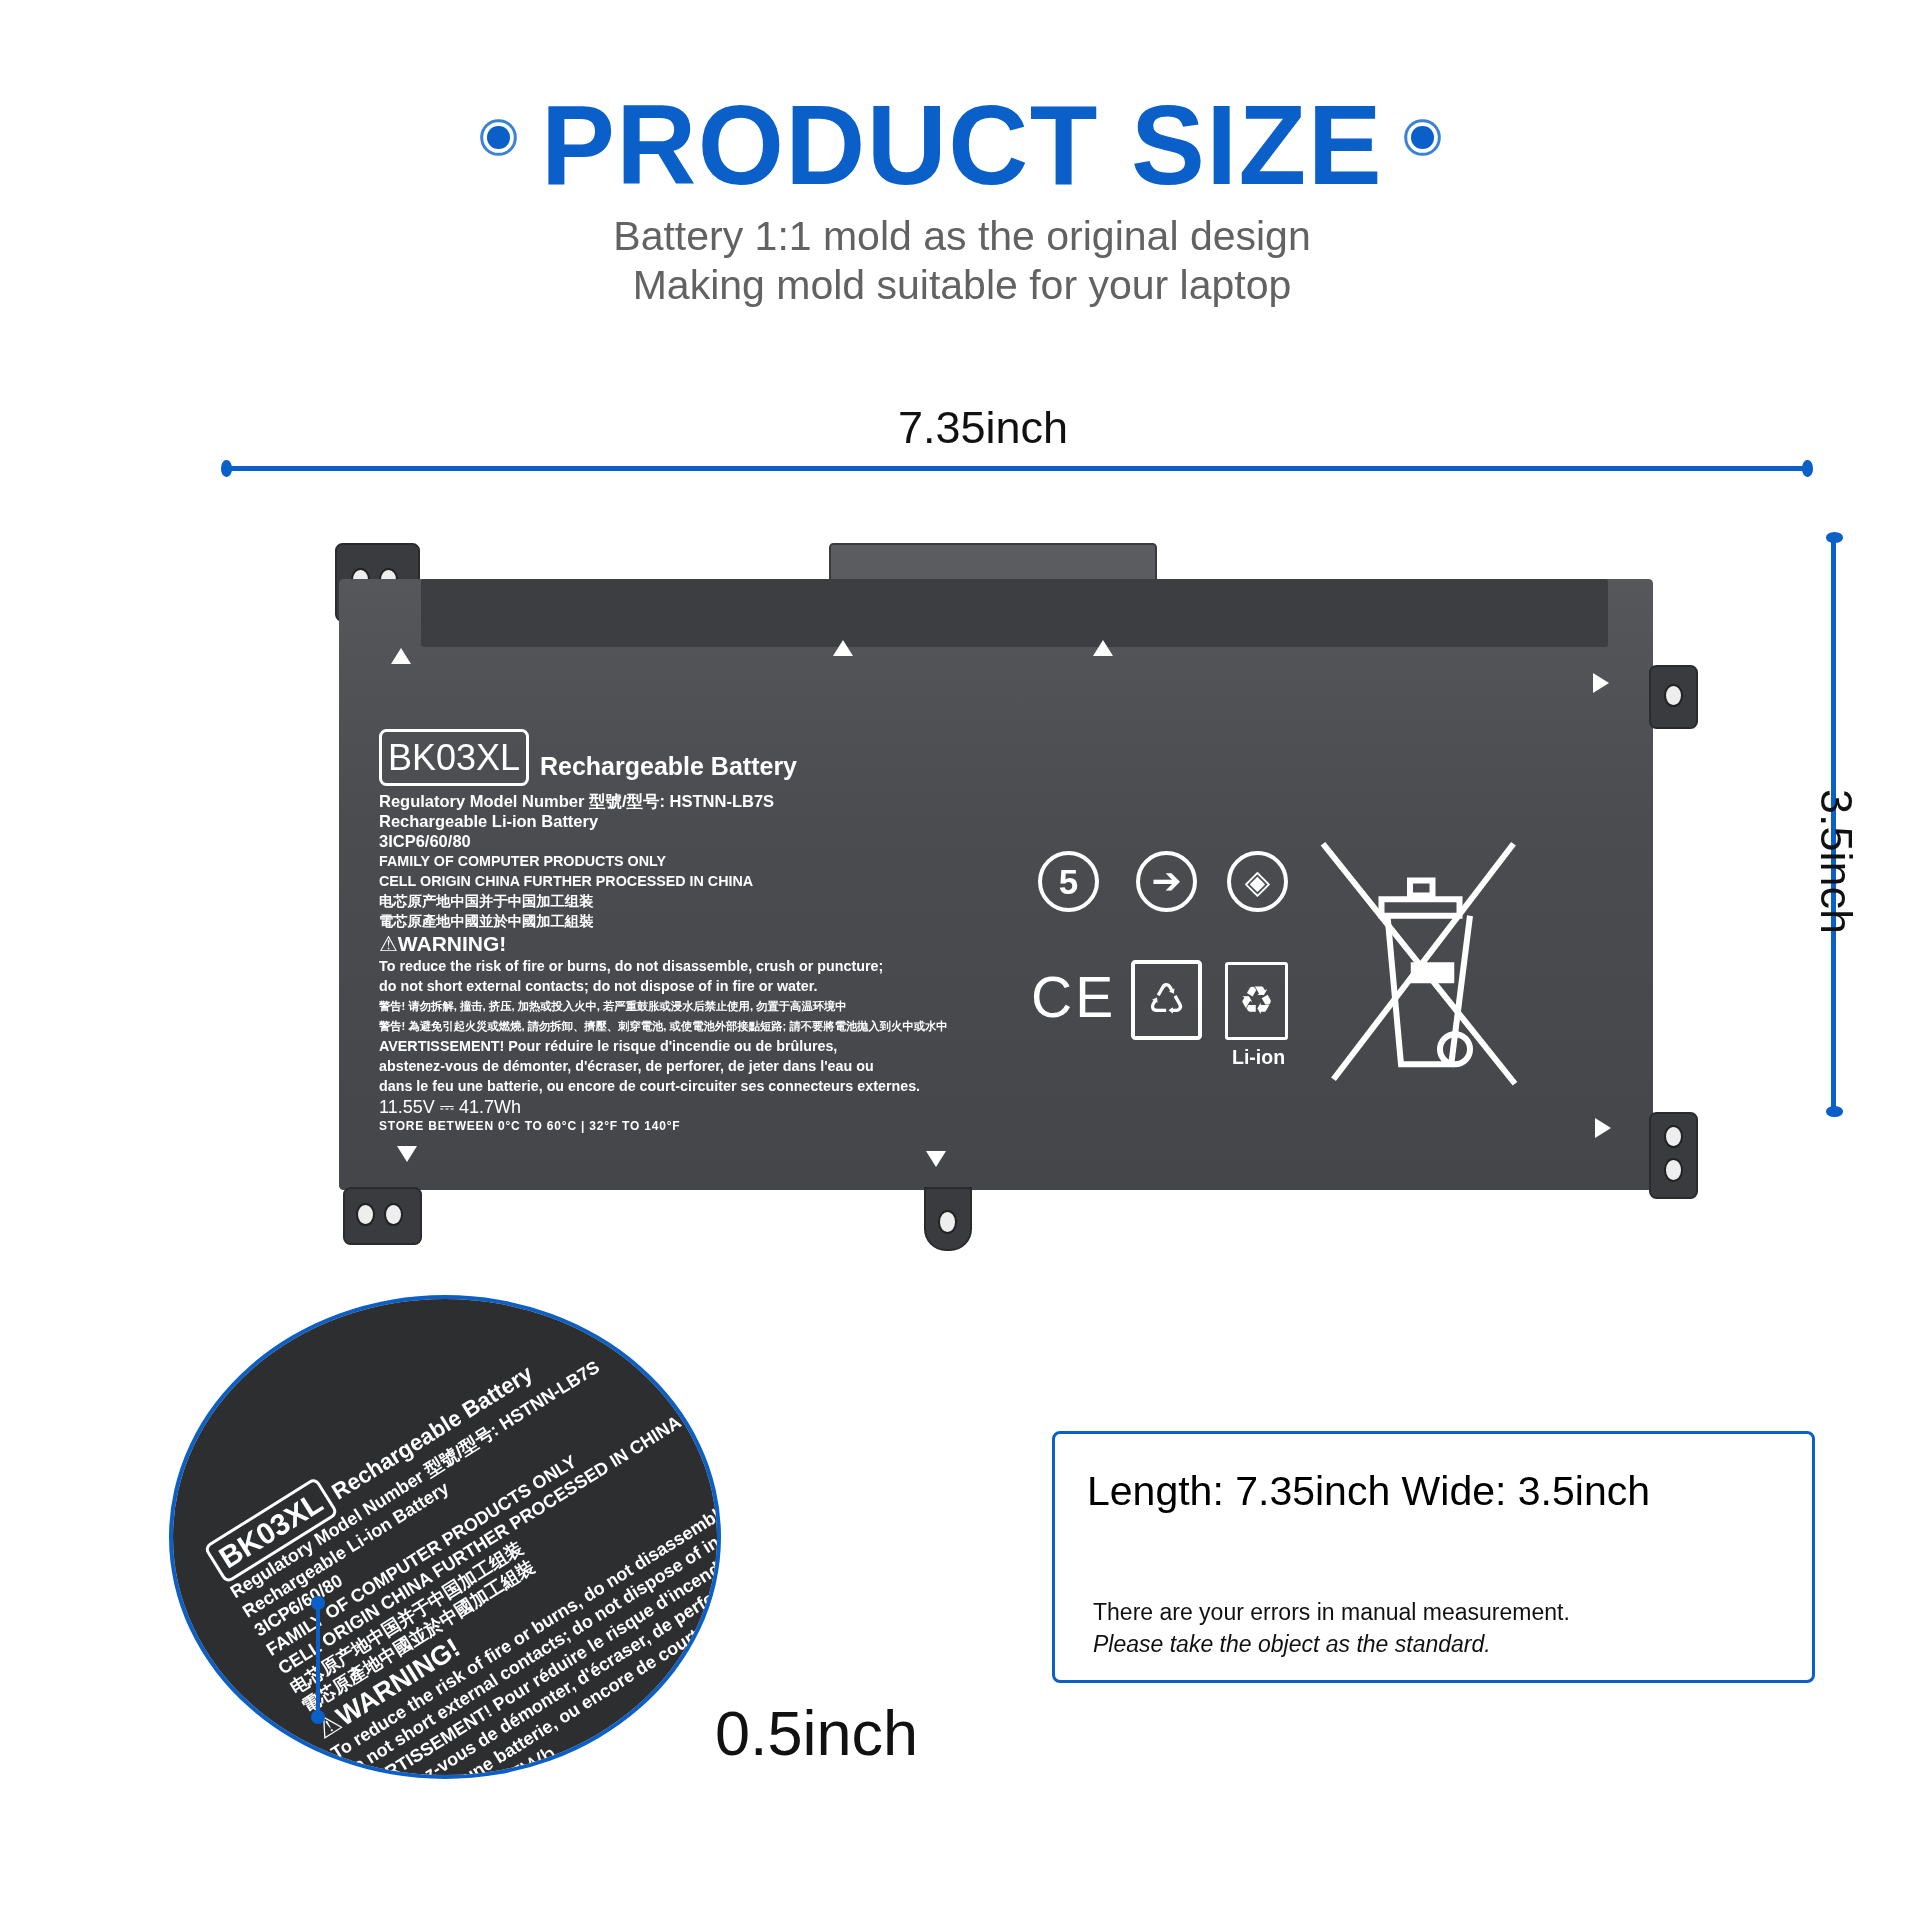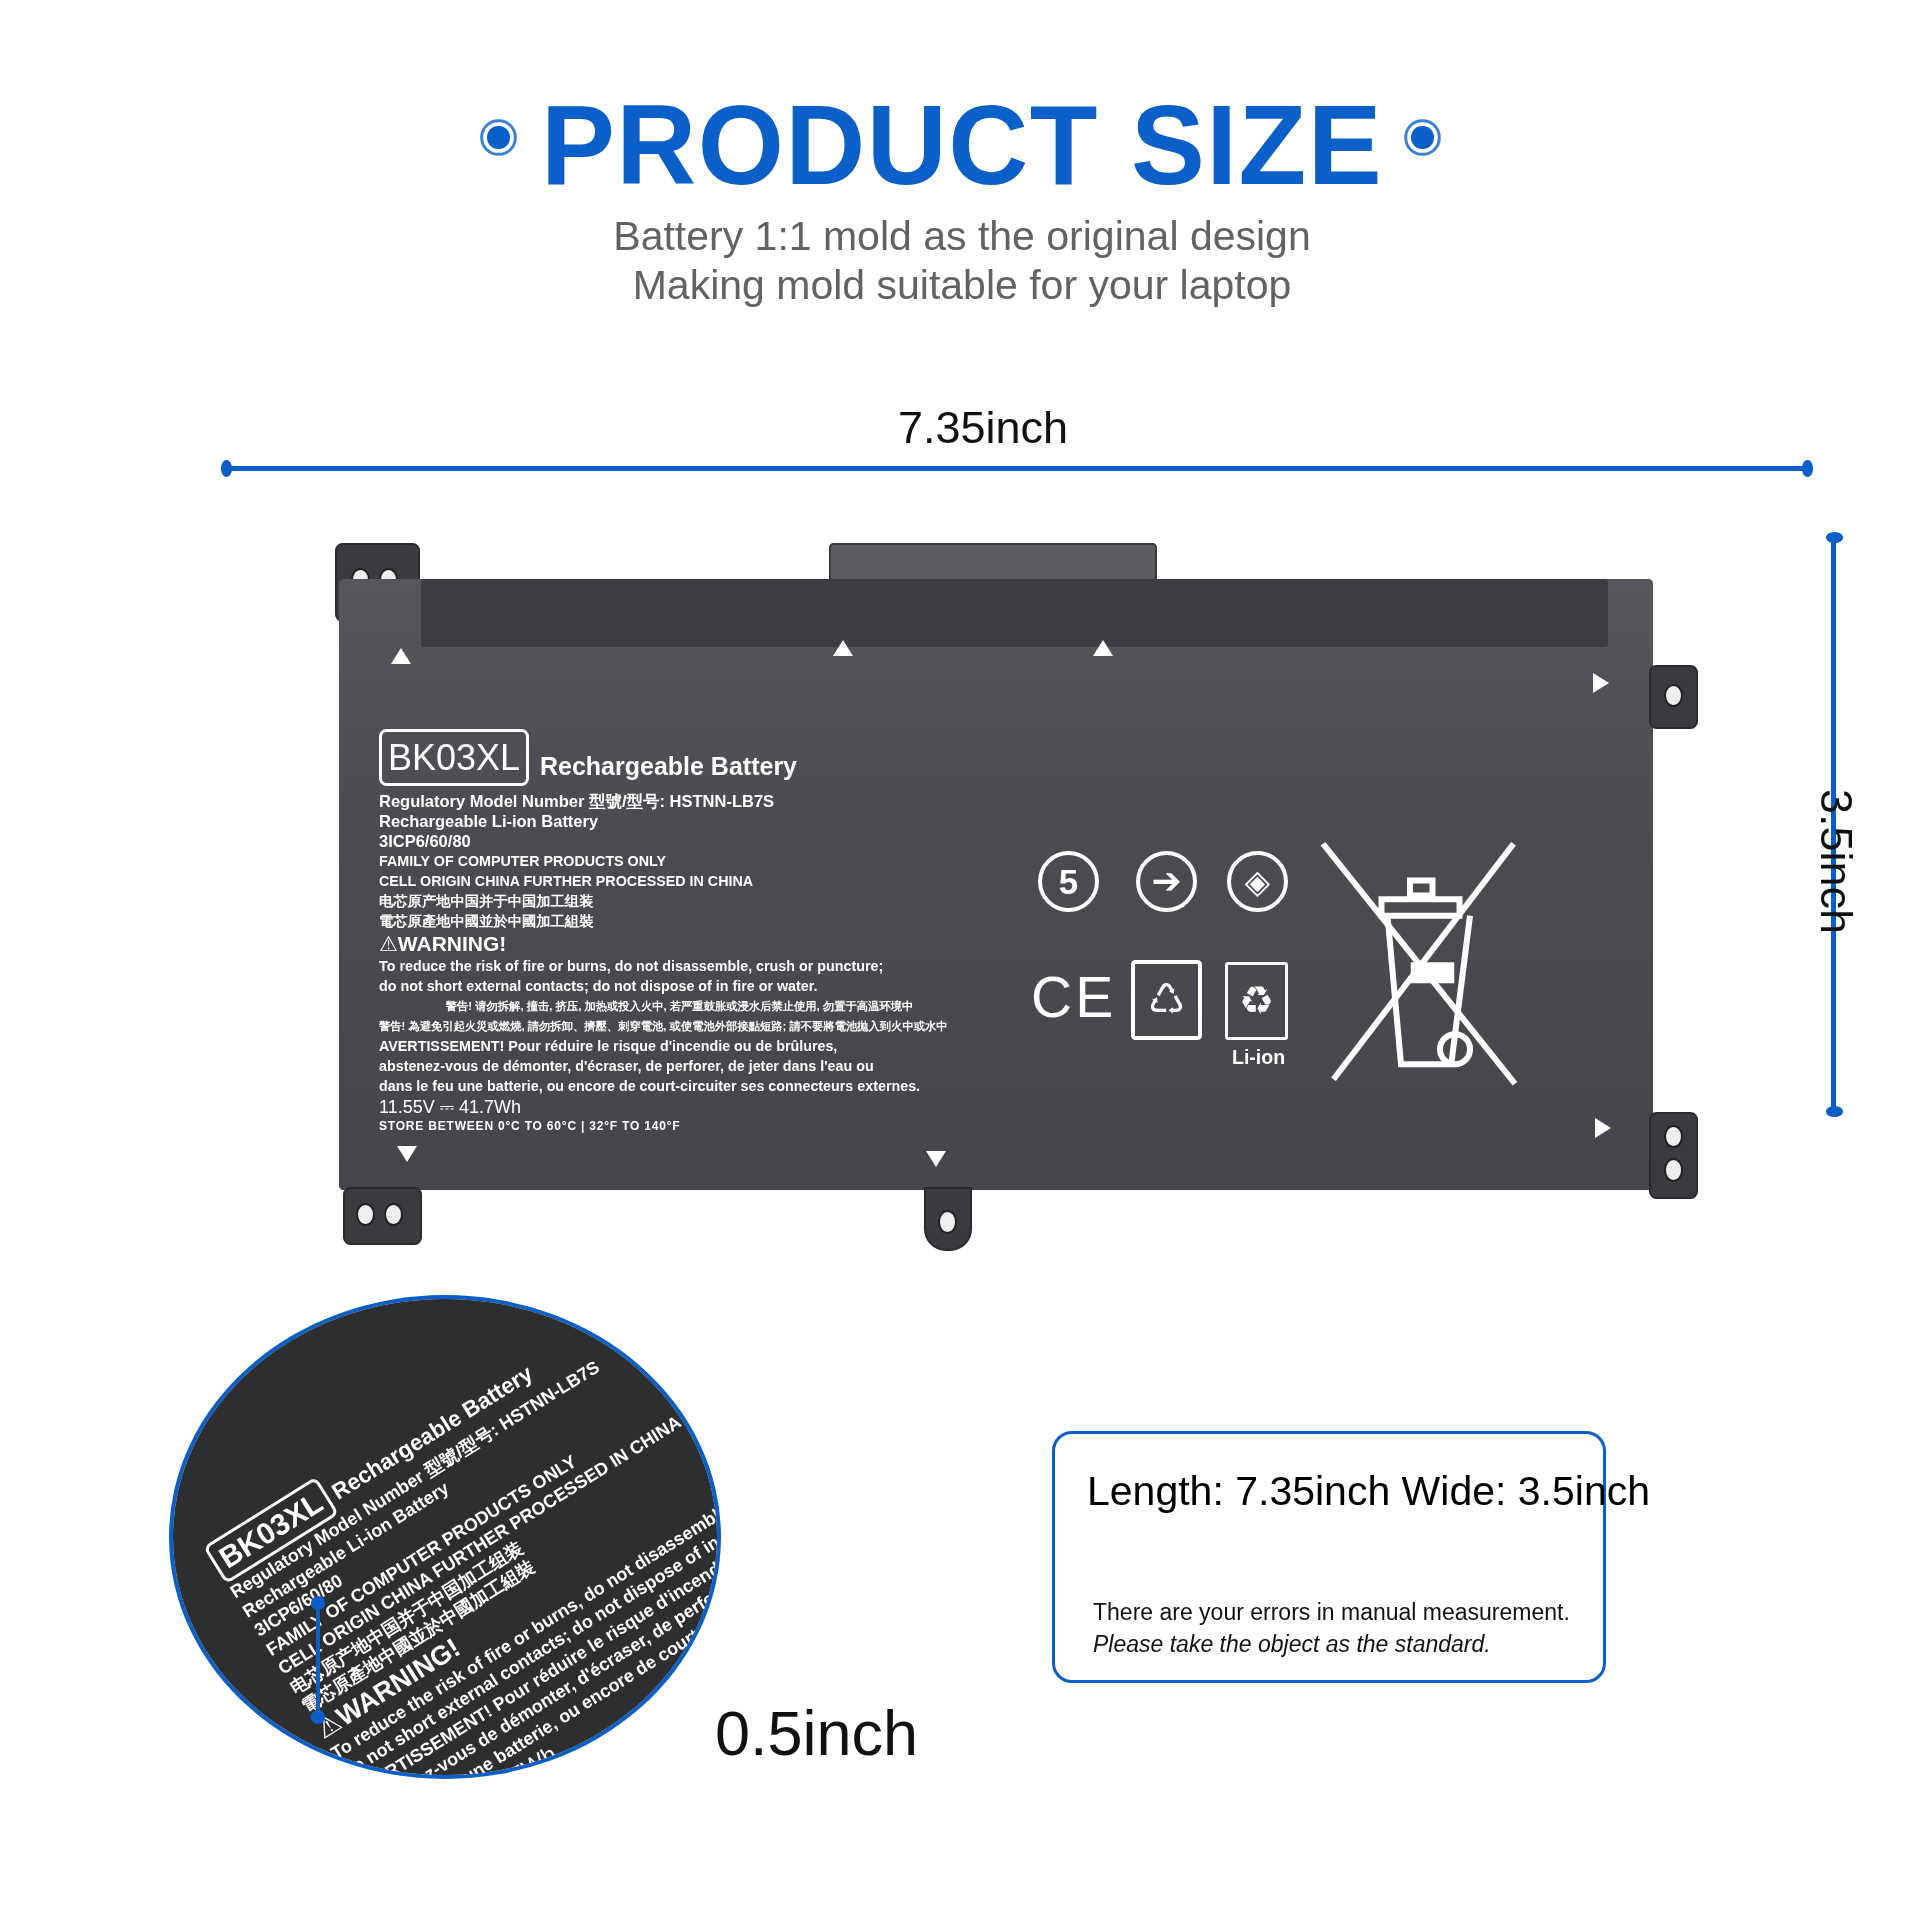--- a/index.html
+++ b/index.html
@@ -35,21 +35,21 @@
   .volt{font-size:18px;line-height:22.5px;}
   .store{font-size:12px;font-weight:bold;letter-spacing:0.8px;}
   .sym{color:#fff;}
   
   .magnifier{left:169px;top:1295px;width:544px;height:476px;border-radius:50%;border:4.5px solid #0a5fc8;overflow:hidden;background:#fff;}
   .mag-inner{left:-120px;top:-150px;width:751px;height:676px;background:#2d2e30;transform:rotate(-30deg);transform-origin:center;border-radius:30px;}
   .mag-text{left:195px;top:150px;color:#fff;width:676px;}
   .mag-line{left:316px;top:1601px;width:3.8px;height:113px;background:#0a5fc8;}
   .mag-dot{width:13.5px;height:13.5px;border-radius:50%;background:#0a5fc8;}
   
-  .infobox{left:1052px;top:1431px;width:554px;height:252px;border:3.8px solid #0a5fc8;border-radius:20px;box-sizing:border-box;}
+  .infobox{left:1052px;top:1431px;width:763px;height:252px;border:3.8px solid #0a5fc8;border-radius:8px;box-sizing:border-box;}
   .info-big{font-size:41px;color:#000;line-height:45px;}
   .info-small{font-size:23px;color:#111;line-height:32px;}
 </style>
 </head>
 <body>
 
 <div class="abs dot" style="left:487px;"></div>
 <div class="abs title">PRODUCT SIZE</div>
 <div class="abs dot" style="left:1411px;"></div>
 <div class="abs sub" style="top:214px;">Battery 1:1 mold as the original design</div>
@@ -107,21 +107,21 @@
   <div class="ln big">Regulatory Model Number 型號/型号: HSTNN-LB7S</div>
   <div class="ln big">Rechargeable Li-ion Battery</div>
   <div class="ln big">3ICP6/60/80</div>
   <div class="ln">FAMILY OF COMPUTER PRODUCTS ONLY</div>
   <div class="ln">CELL ORIGIN CHINA FURTHER PROCESSED IN CHINA</div>
   <div class="ln">电芯原产地中国并于中国加工组装</div>
   <div class="ln">電芯原產地中國並於中國加工組裝</div>
   <div class="warn"><span>⚠</span><span>WARNING!</span></div>
   <div class="ln">To reduce the risk of fire or burns, do not disassemble, crush or puncture;</div>
   <div class="ln">do not short external contacts; do not dispose of in fire or water.</div>
-  <div class="ln" style="font-size:11.3px;text-align:center;">警告! 请勿拆解, 撞击, 挤压, 加热或投入火中, 若严重鼓胀或浸水后禁止使用, 勿置于高温环境中</div>
+  <div class="ln" style="font-size:11.3px;">警告! 请勿拆解, 撞击, 挤压, 加热或投入火中, 若严重鼓胀或浸水后禁止使用, 勿置于高温环境中</div>
   <div class="ln" style="font-size:11.3px;">警告! 為避免引起火災或燃燒, 請勿拆卸、擠壓、刺穿電池, 或使電池外部接點短路; 請不要將電池拋入到火中或水中</div>
   <div class="ln">AVERTISSEMENT! Pour réduire le risque d'incendie ou de brûlures,</div>
   <div class="ln">abstenez-vous de démonter, d'écraser, de perforer, de jeter dans l'eau ou</div>
   <div class="ln">dans le feu une batterie, ou encore de court-circuiter ses connecteurs externes.</div>
   <div class="volt">11.55V ⎓ 41.7Wh</div>
   <div class="store">STORE BETWEEN 0°C TO 60°C | 32°F TO 140°F</div>
 </div>
 
 <div class="abs sym" style="left:1038px;top:851px;width:53px;height:53px;border:4.5px solid #fff;border-radius:50%;text-align:center;font-size:35px;font-weight:bold;line-height:53px;">
   <span>5</span>

